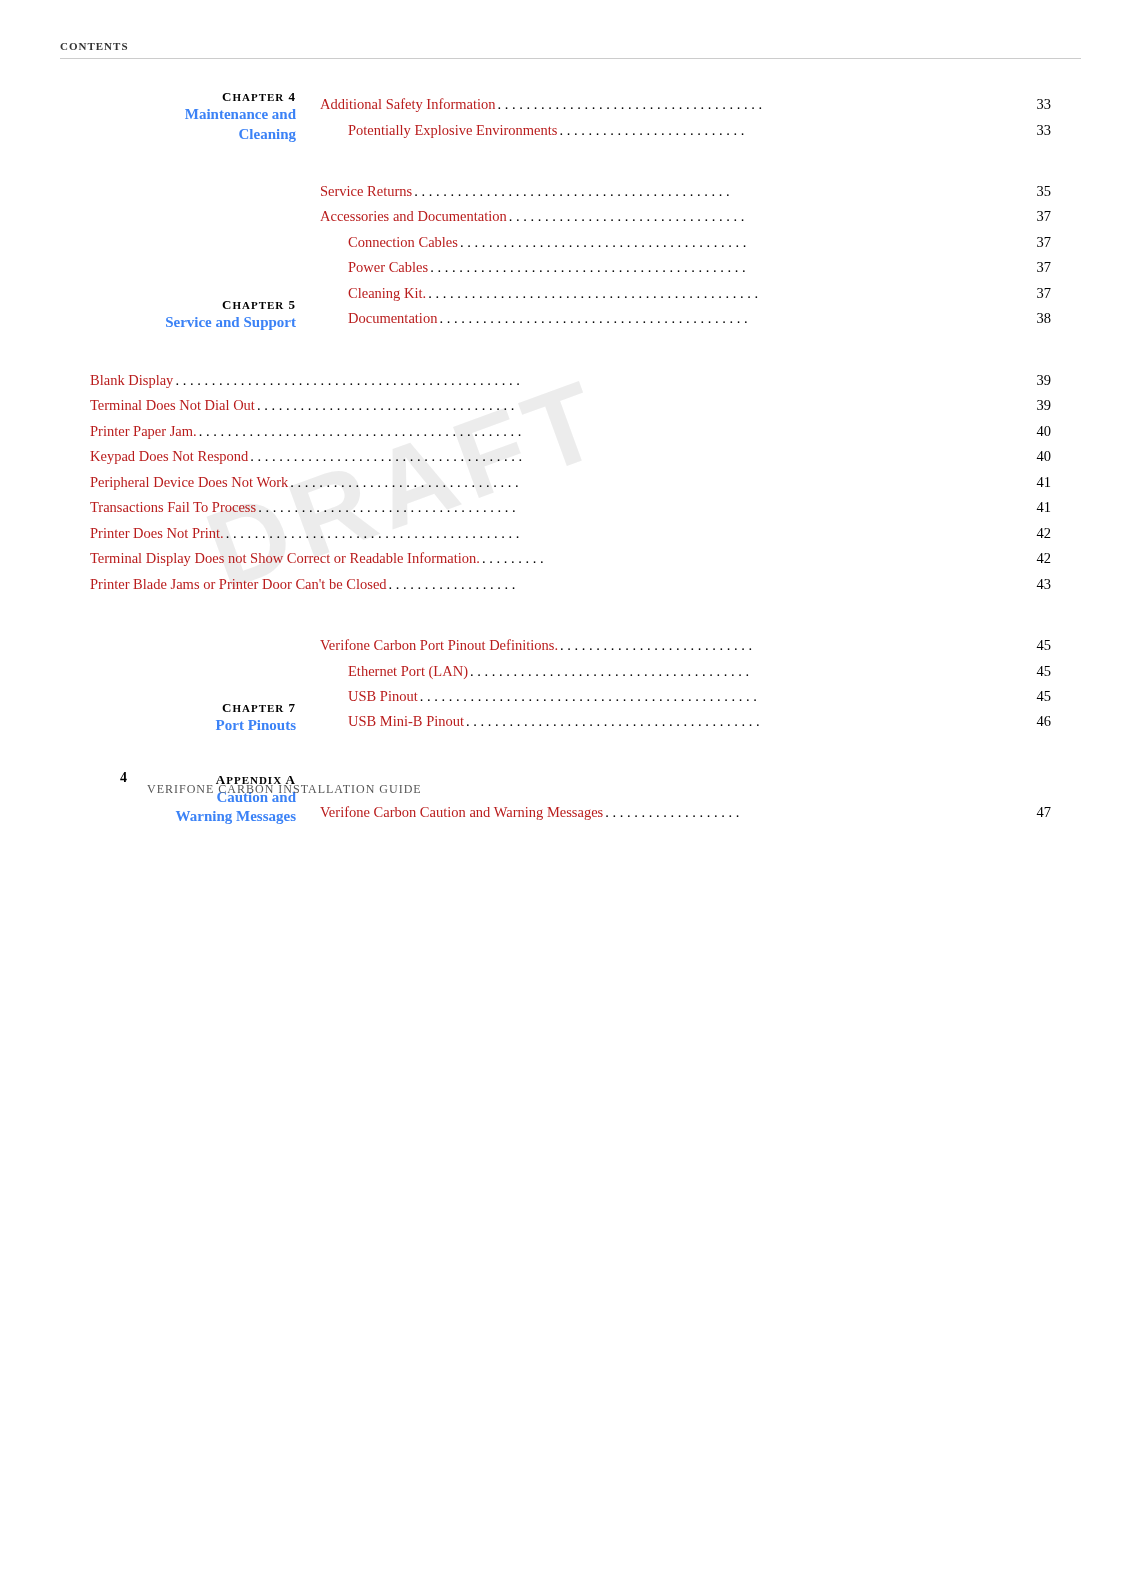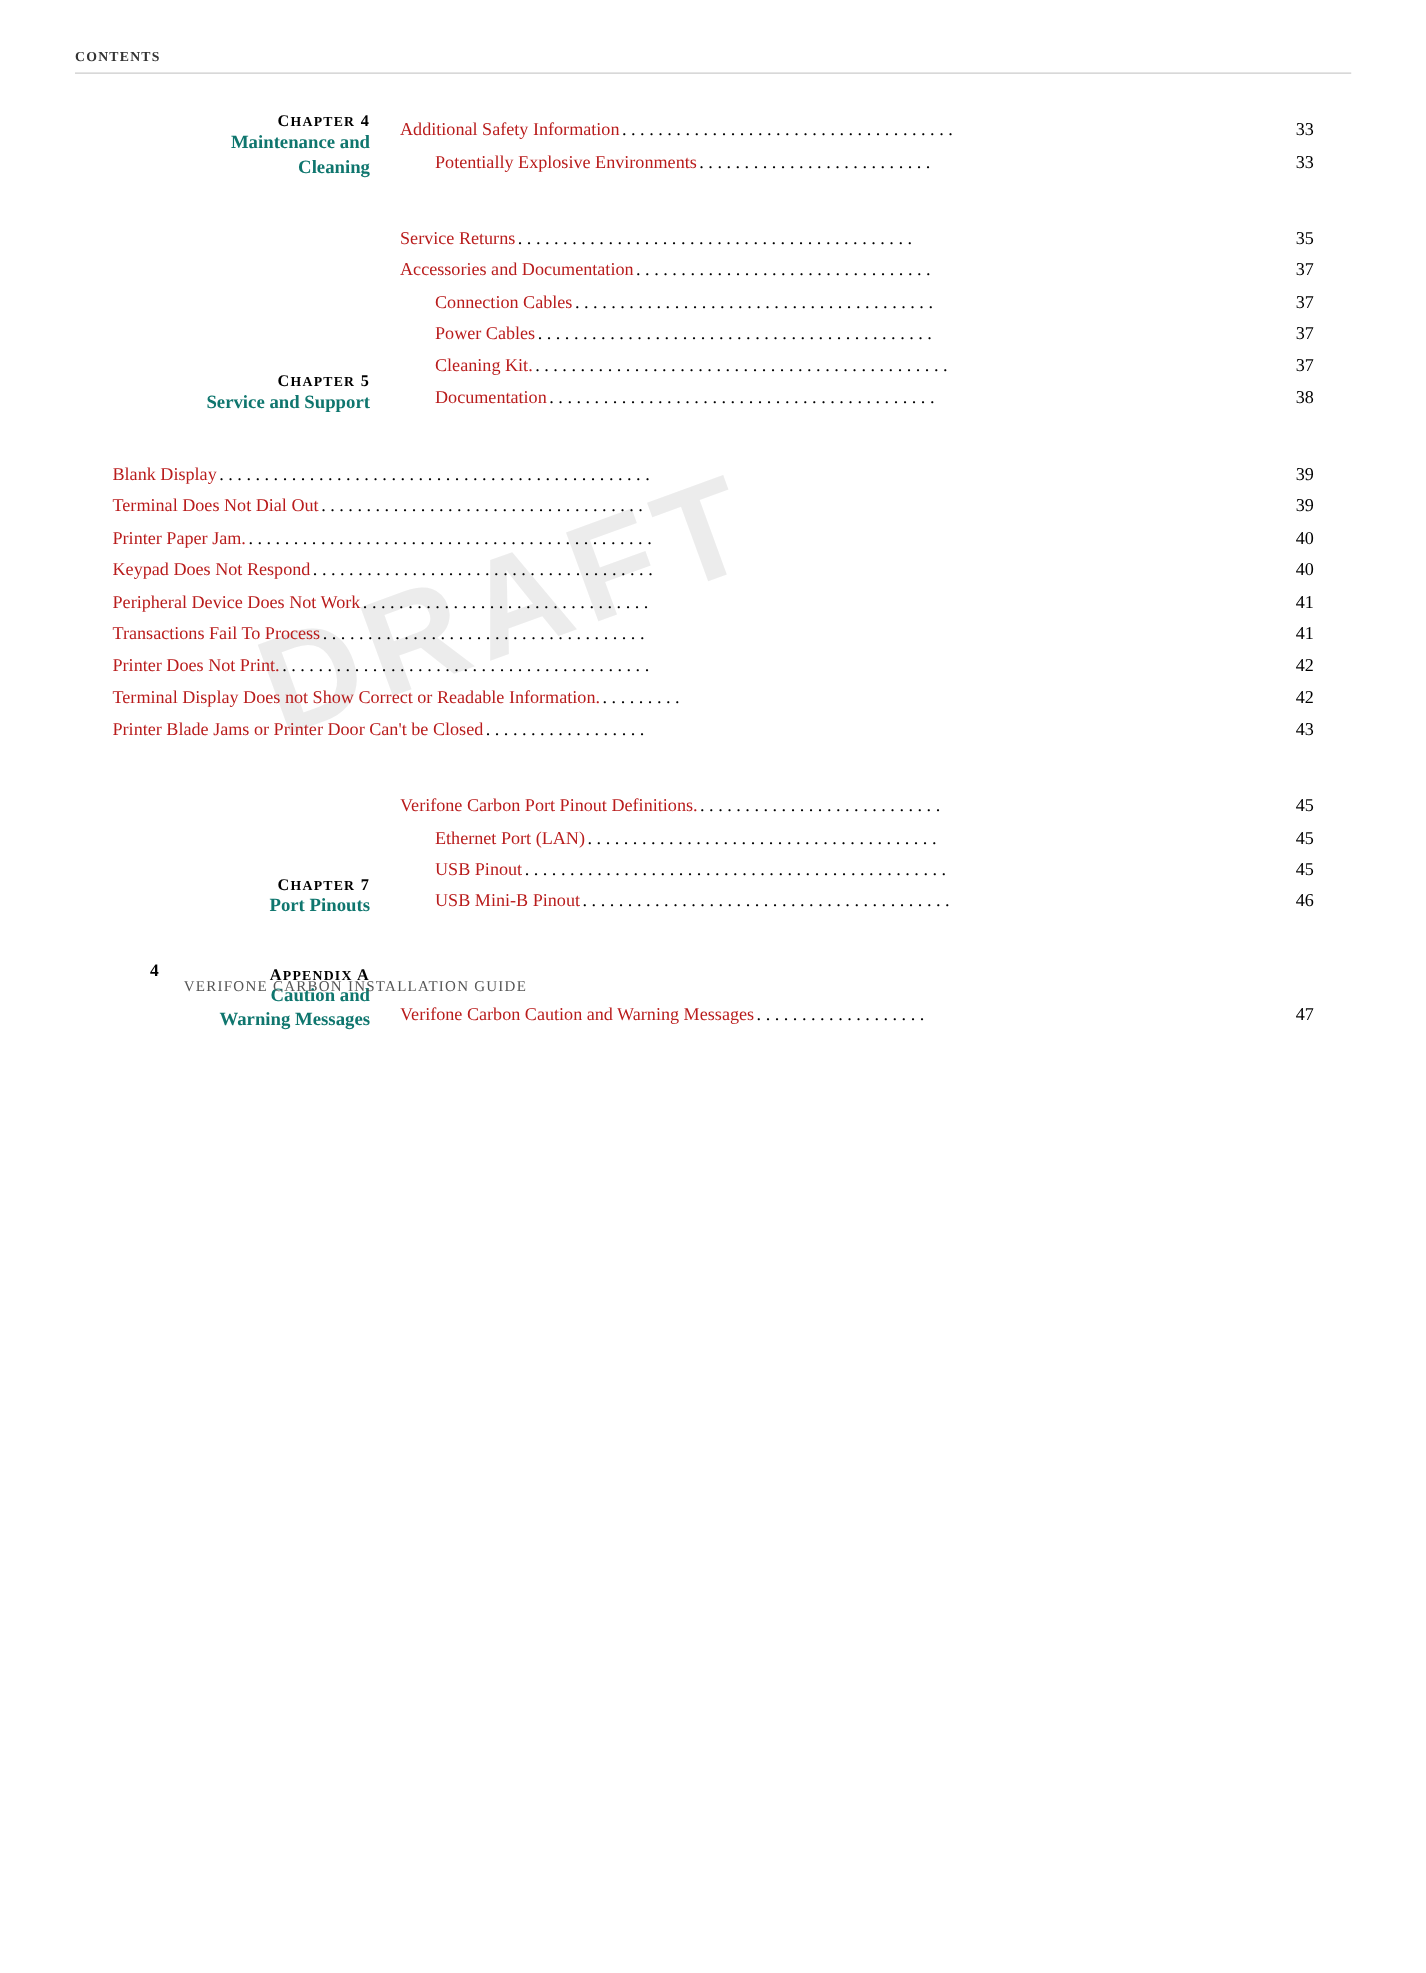--- a/index.html
+++ b/index.html
@@ -60,21 +60,21 @@
     .chapter-label-top {
       font-size: 13px;
       font-variant: small-caps;
       letter-spacing: 1px;
       color: #000;
       font-weight: bold;
       display: block;
     }
 
     .chapter-title-link {
-      color: #0f766e;
+      color: #3b82f6;
       font-weight: bold;
       font-size: 15px;
       display: block;
       line-height: 1.3;
     }
 
     .toc-entries {
       flex: 1;
       padding-top: 0;
     }

